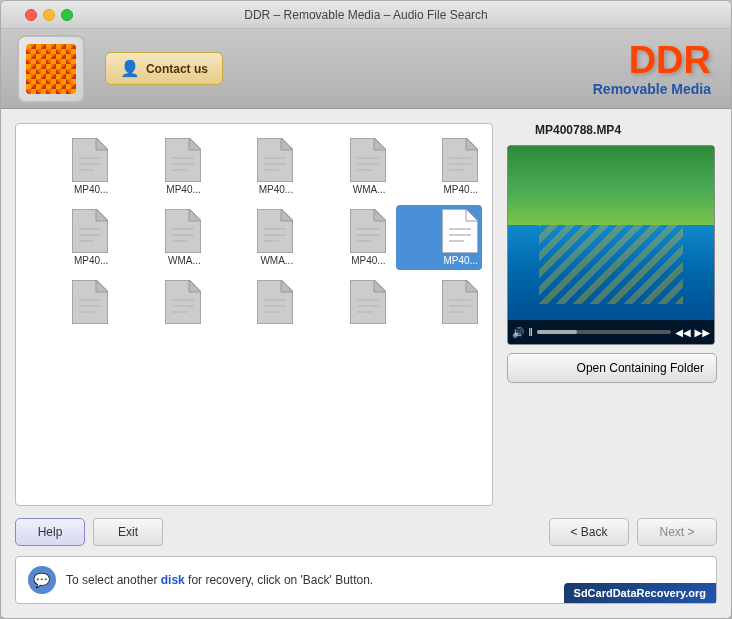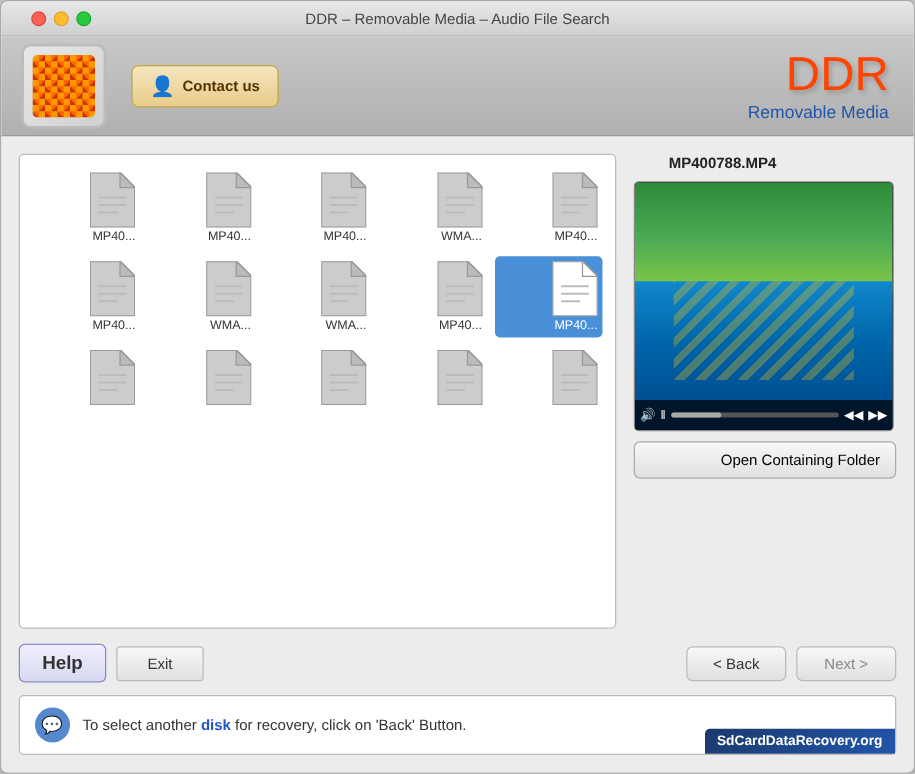--- a/index.html
+++ b/index.html
@@ -110,28 +110,28 @@
     }
     .brand-area {
       position: absolute;
       right: 20px;
       top: 50%;
       transform: translateY(-50%);
       text-align: right;
     }
     .brand-ddr {
       font-size: 38px;
-      font-weight: 400;
+      font-weight: 700;
       color: #ff4400;
       text-shadow: 2px 2px 4px rgba(0,0,0,0.2);
       line-height: 1;
     }
     .brand-sub {
       font-size: 14px;
-      font-weight: 400;
+      font-weight: 700;
       color: #2255aa;
       margin-top: 2px;
     }
 
     
     .main {
       flex: 1;
       display: flex;
       flex-direction: column;
       padding: 14px;
@@ -297,22 +297,22 @@
       display: flex;
       gap: 8px;
       align-items: center;
       padding-top: 2px;
     }
     .btn-help {
       background: linear-gradient(to bottom, #f0f0ff, #d8d8f0);
       border: 1.5px solid #8888cc;
       border-radius: 5px;
       padding: 6px 16px;
-      font-size: 15px;
-      font-weight: 700;
+      font-size: 12px;
+      font-weight: 400;
       color: #333;
       cursor: pointer;
       min-width: 70px;
     }
     .btn-exit {
       background: linear-gradient(to bottom, #f8f8f8, #e0e0e0);
       border: 1px solid #bbb;
       border-radius: 3px;
       padding: 6px 16px;
       font-size: 12px;

